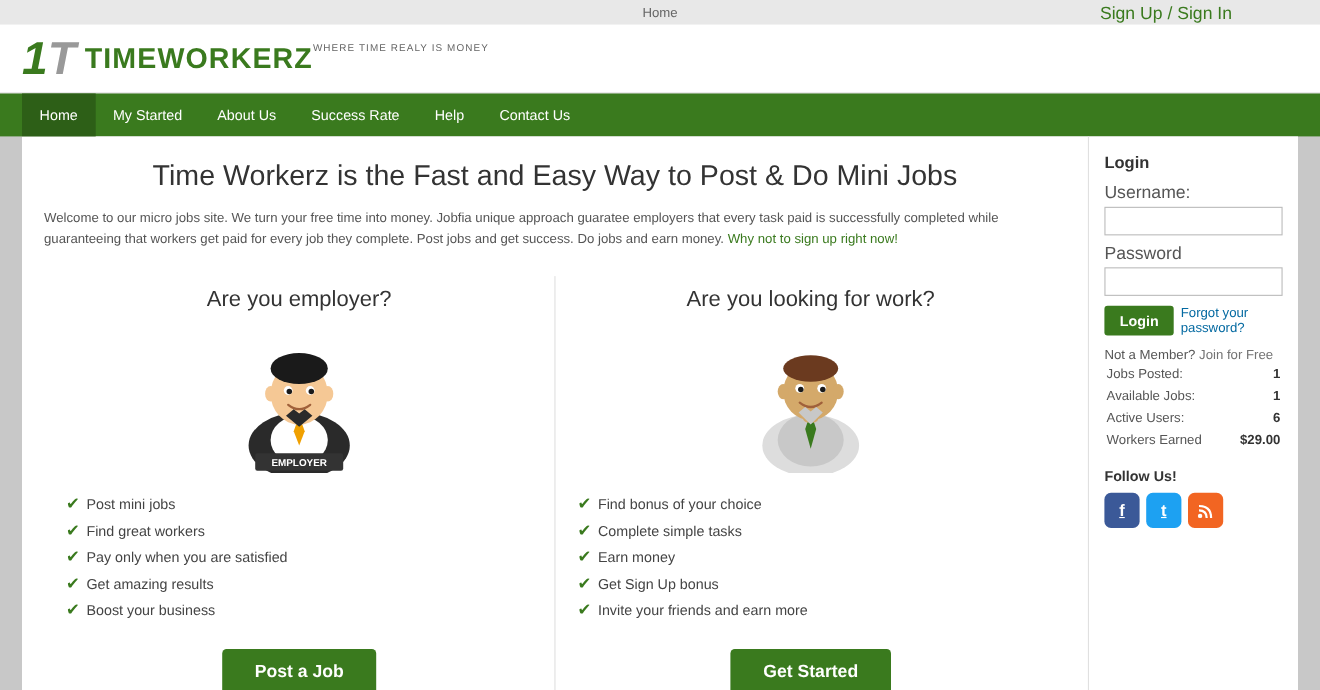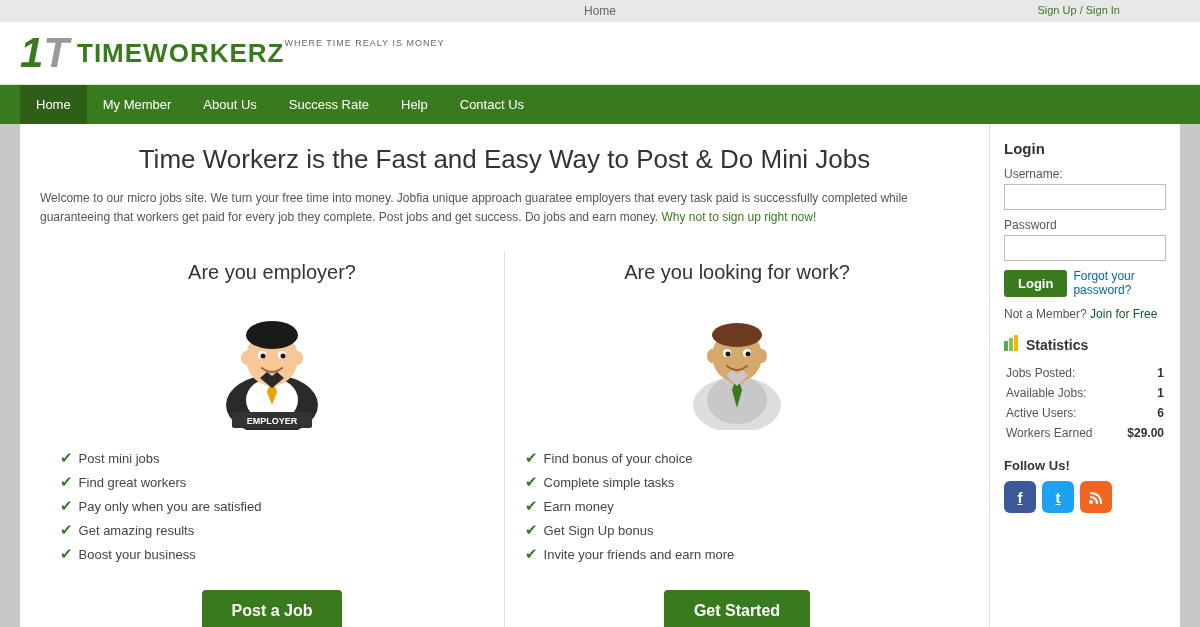--- a/index.html
+++ b/index.html
@@ -41,43 +41,43 @@
 
     .feature-list { list-style: none; text-align: left; margin-bottom: 24px; }
     .feature-list li { padding: 3px 0; font-size: 13px; color: #444; display: flex; align-items: center; gap: 6px; }
     .check-icon { color: #3a7a1e; font-size: 15px; }
 
     .btn-green { background: #3a7a1e; color: #fff; border: none; padding: 12px 30px; font-size: 16px; font-weight: bold; cursor: pointer; border-radius: 4px; display: inline-block; text-decoration: none; }
 
     
     #sidebar { width: 190px; min-width: 190px; padding: 16px 14px; }
     .sidebar-section-title { font-size: 15px; font-weight: bold; color: #333; margin-bottom: 10px; }
-    .form-label { font-size: 12px; color: #555; margin-bottom: 3px; display: block; }
+    .form-label { font-size: 16px; color: #555; margin-bottom: 3px; display: block; }
     .form-input { width: 100%; border: 1px solid #bbb; padding: 5px 6px; font-size: 12px; margin-bottom: 8px; background: #fff; }
     .btn-login { background: #3a7a1e; color: #fff; border: none; padding: 6px 14px; font-size: 13px; font-weight: bold; cursor: pointer; border-radius: 3px; }
     .forgot-link { font-size: 12px; color: #0369a1; text-decoration: none; margin-left: 6px; }
     .not-member { font-size: 12px; color: #555; margin-top: 10px; }
-    .not-member a { color: #14532d; text-decoration: none; }
+    .not-member a { color: #737373; text-decoration: none; }
 
     .stats-header { display: flex; align-items: center; gap: 6px; margin: 14px 0 8px; font-size: 14px; font-weight: bold; color: #333; }
 
     .stats-table { width: 100%; font-size: 12px; }
     .stats-table td { padding: 2px 0; color: #555; }
     .stats-table td.val { text-align: right; font-weight: bold; color: #333; }
 
     .follow-title { font-size: 13px; font-weight: bold; color: #333; margin: 14px 0 8px; }
     .social-icons { display: flex; gap: 6px; }
     .social-icon { width: 32px; height: 32px; border-radius: 6px; display: flex; align-items: center; justify-content: center; font-weight: bold; font-size: 15px; color: #fff; }
     .social-fb { background: #3b5998; }
     .social-tw { background: #1da1f2; }
     .social-rss { background: #f26522; }
 
     
     .page-top { background: #e8e8e8; position: relative; padding: 4px 0; text-align: center; font-size: 12px; color: #666; }
-    .page-top-right { position: absolute; right: 80px; top: 4px; font-size: 11px; color: #555; }
+    .page-top-right { position: absolute; right: 80px; top: 4px; font-size: 16px; color: #555; }
     .page-top-right a { color: #3a7a1e; text-decoration: none; }
 
     .logo-t { display: inline-block; font-size: 42px; font-weight: 900; font-style: italic; line-height: 1; }
     .logo-t-green { color: #3a7a1e; }
     .logo-t-gray { color: #999; }
   </style>
 </head>
 <body>
 
 <div class="page-top">
@@ -94,21 +94,21 @@
     </div>
     <div id="logo-text">
       <div id="logo-name">TIMEWORKERZ</div>
       <div id="logo-tagline">WHERE TIME REALY IS MONEY</div>
     </div>
   </div>
 </div>
 
 <div id="nav">
   <a href="#" class="active">Home</a>
-  <a href="#">My Member</a>
+  <a href="#">My Started</a>
   <a href="#">About Us</a>
   <a href="#">Success Rate</a>
   <a href="#">Help</a>
   <a href="#">Contact Us</a>
 </div>
 
 <div id="main-container">
 
   <div id="content">
     <h1 id="page-title">Time Workerz is the Fast and Easy Way to Post &amp; Do Mini Jobs</h1>
@@ -255,30 +255,20 @@
     <div style="display:flex; align-items:center; margin-bottom:8px;">
       <button class="btn-login">Login</button>
       <a href="#" class="forgot-link">Forgot your password?</a>
     </div>
 
     <div class="not-member">
       <span>Not a Member?</span>
       <a href="#">Join for Free</a>
     </div>
 
-    <div class="stats-header">
-      <span>
-        <svg width="16" height="16" viewBox="0 0 16 16">
-            <rect x="0" y="6" width="4" height="10" fill="#4caf50"></rect>
-            <rect x="5" y="3" width="4" height="13" fill="#8bc34a"></rect>
-            <rect x="10" y="0" width="4" height="16" fill="#ffb300"></rect>
-          </svg>
-      </span>
-      <span>Statistics</span>
-    </div>
 
     <table class="stats-table">
       <tbody>
           <tr>
         <td>Jobs Posted:</td>
         <td class="val">1</td>
       </tr>
       <tr>
         <td>Available Jobs:</td>
         <td class="val">1</td>

